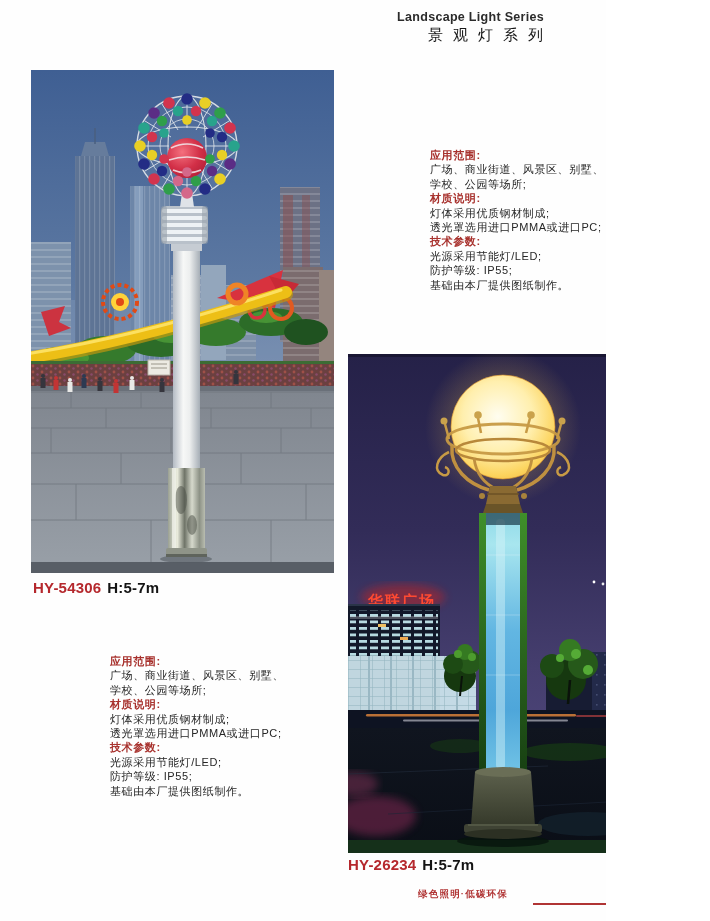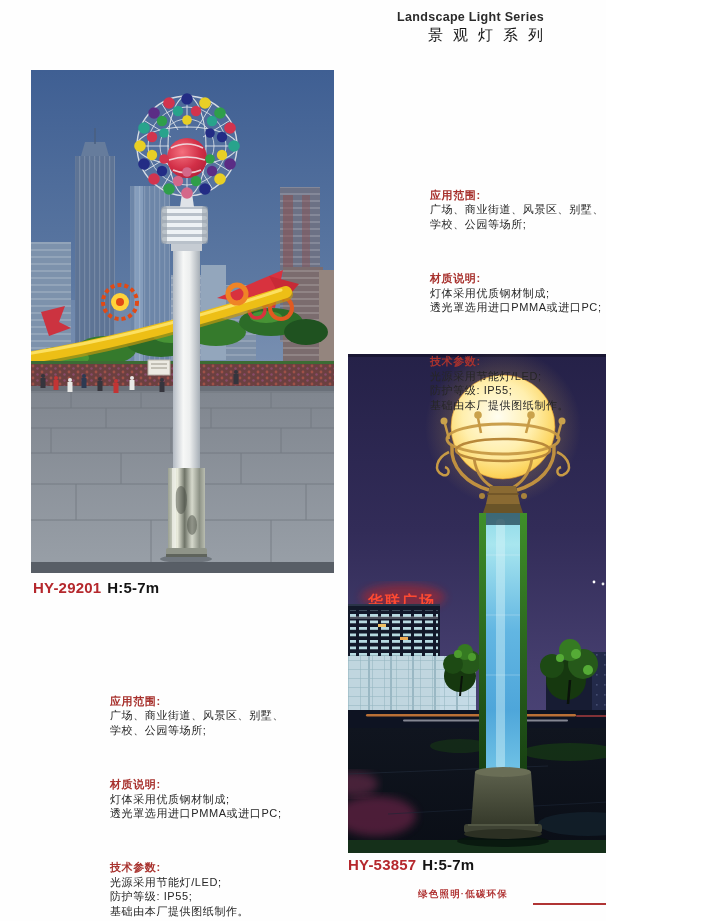--- a/index.html
+++ b/index.html
@@ -14,21 +14,21 @@
   #photo2{left:348px;top:354px;width:295px;height:499px;}
   .photo svg{display:block;}
 
   .caption{position:absolute;font-size:15px;font-weight:700;color:#141414;letter-spacing:.2px;}
   .caption .model{color:#b5282d;margin-right:6px;}
   #cap1{left:33px;top:579px;}
   #cap2{left:348px;top:856px;}
 
   .specs{position:absolute;width:240px;font-size:11px;line-height:14.4px;color:#262626;letter-spacing:.6px;}
   .specs div{white-space:nowrap;}
-  .spec-title{color:#a8322e;font-weight:700;margin-top:40px;}
+  .spec-title{color:#a8322e;font-weight:700;}
   #specs-right{left:430px;top:148px;}
   #specs-left{left:110px;top:654px;}
 
   .footer-slogan{position:absolute;right:98px;top:888px;font-size:9.5px;font-weight:700;color:#b03434;letter-spacing:1.2px;}
   .footer-vline{position:absolute;left:616px;top:883px;width:2px;height:38px;background:#b03434;}
   .footer-hline{position:absolute;left:533px;top:903px;width:177px;height:1.5px;background:#b03434;}
   .footer-page{position:absolute;left:622px;top:884px;font-size:19px;font-weight:700;color:#0f0f0f;}
 </style>
 </head>
 <body>
@@ -467,25 +467,25 @@
         <polygon points="142,132 168,132 172,150 138,150" fill="#8a6a32"></polygon>
         <line x1="139" y1="140" x2="171" y2="140" stroke="#6b5226" stroke-width="1.5"></line>
         <circle cx="134" cy="142" r="3" fill="#a8823c"></circle>
           <circle cx="176" cy="142" r="3" fill="#a8823c"></circle>
         <polygon points="138,150 172,150 175,159 135,159" fill="#6a5428"></polygon>
       </g>
     </svg>
   </div>
 
   <div class="caption" id="cap1">
-    <span class="model">HY-29201</span><span>H:5-7m</span>
+    <span class="model">HY-54306</span><span>H:5-7m</span>
   </div>
 
   <div class="caption" id="cap2">
-    <span class="model">HY-53857</span><span>H:5-7m</span>
+    <span class="model">HY-26234</span><span>H:5-7m</span>
   </div>
 
   <div class="specs" id="specs-right">
     <div class="spec-title">应用范围:</div>
     <div>广场、商业街道、风景区、别墅、</div>
     <div>学校、公园等场所;</div>
     <div class="spec-title">材质说明:</div>
     <div>灯体采用优质钢材制成;</div>
     <div>透光罩选用进口PMMA或进口PC;</div>
     <div class="spec-title">技术参数:</div>

